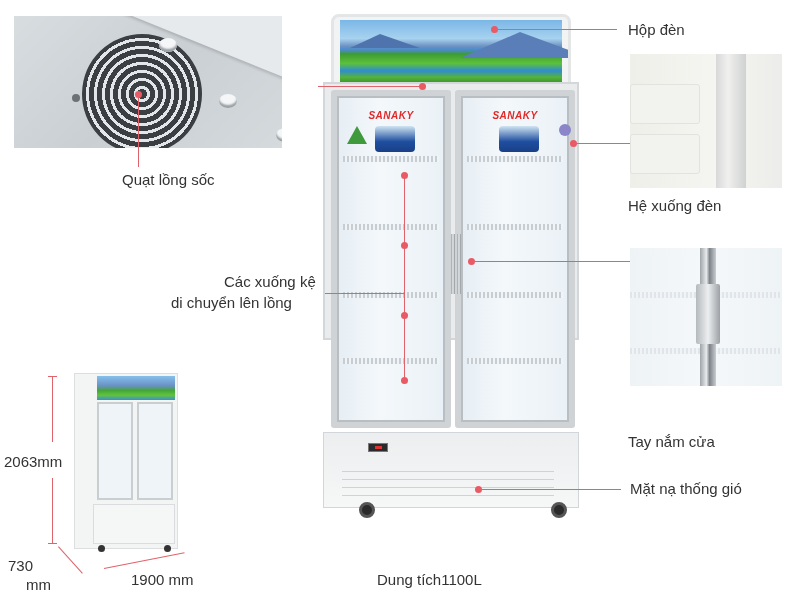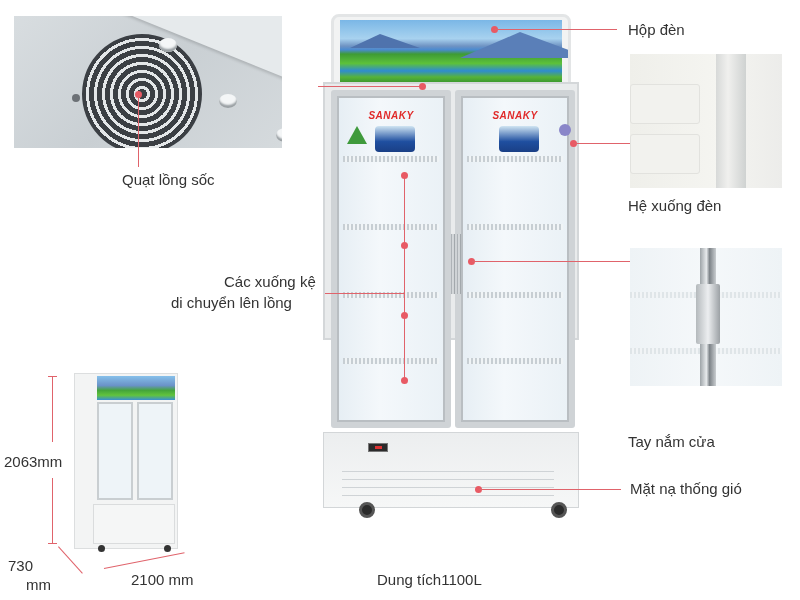--- a/index.html
+++ b/index.html
@@ -174,13 +174,13 @@
 <div class="dim-line" style="left:48px;top:376px;width:9px;height:1px;"></div>
 <div class="label" style="left:4px;top:453px;">2063mm</div>
 <div class="dim-line" style="left:52px;top:478px;width:1px;height:66px;"></div>
 <div class="dim-line" style="left:48px;top:543px;width:9px;height:1px;"></div>
 
 <div class="dim-line" style="left:58px;top:547px;width:1px;height:36px;transform:rotate(-42deg);transform-origin:top left;"></div>
 <div class="label" style="left:8px;top:557px;">730</div>
 <div class="label" style="left:26px;top:576px;">mm</div>
 
 <div class="dim-line" style="left:104px;top:568px;width:82px;height:1px;transform:rotate(-11deg);transform-origin:left center;"></div>
-<div class="label" style="left:131px;top:571px;">2100 mm</div>
+<div class="label" style="left:131px;top:571px;">1900 mm</div>
 
 </body></html>

